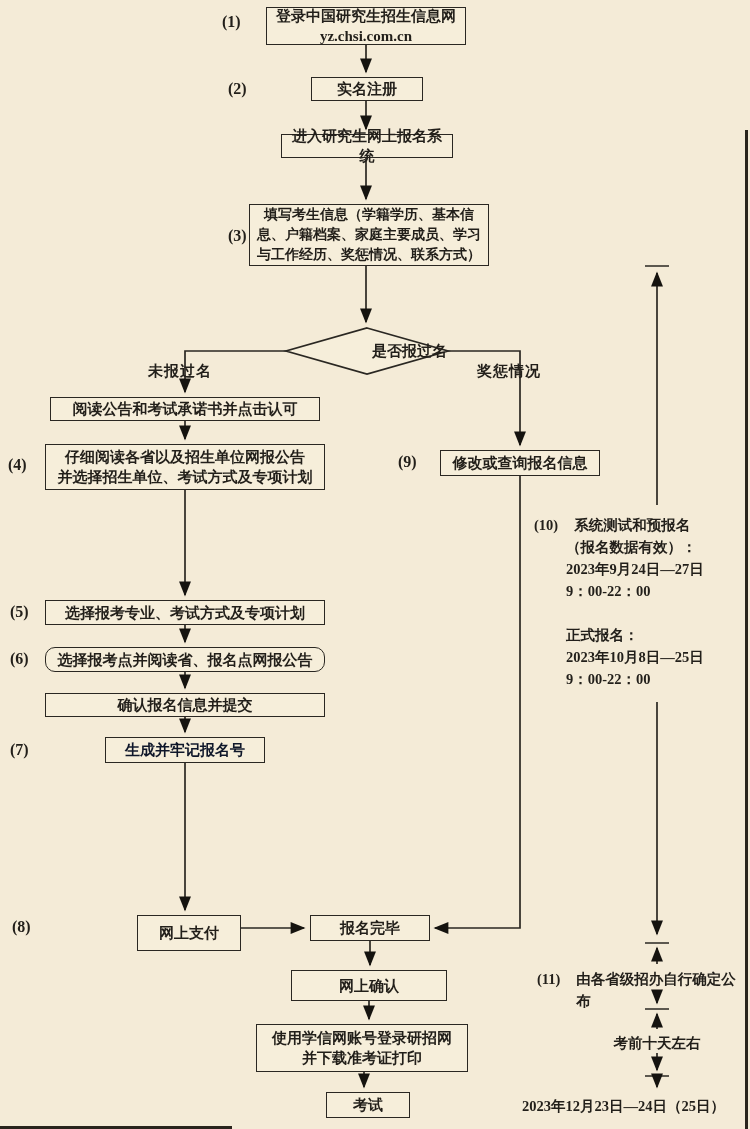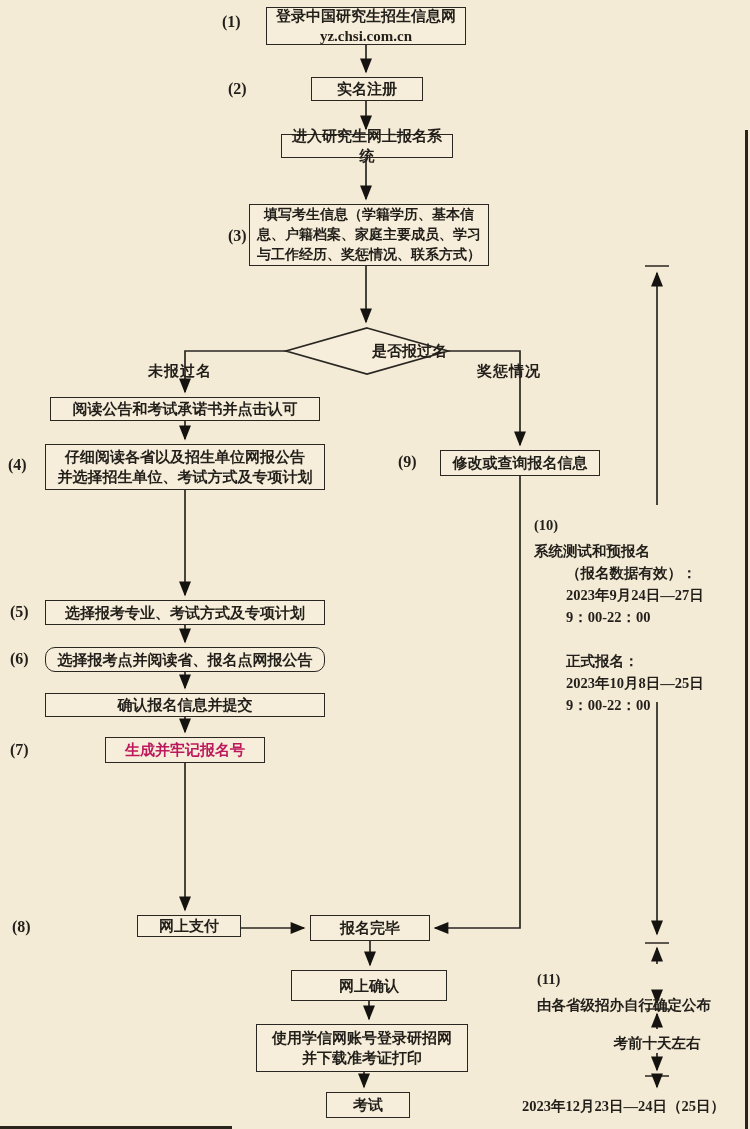--- a/index.html
+++ b/index.html
@@ -25,26 +25,26 @@
     flex-direction: column;
     justify-content: center;
     align-items: center;
     text-align: center;
     font-weight: bold;
     font-size: 15px;
     line-height: 20px;
     padding: 1px 3px;
   }
   .node.small { font-size: 14px; line-height: 20px; }
-  .red { color: #be185d; }
+  .red { color: #0f172a; }
   .steplabel { position: absolute; font-weight: bold; font-size: 16px; }
   .branch { position: absolute; font-weight: bold; font-size: 15px; letter-spacing: 1px; }
   .dtext { position: absolute; font-weight: bold; font-size: 15px; text-align: right; }
   .ann { position: absolute; font-weight: bold; font-size: 14.5px; line-height: 22px; }
-  .ann .mline { display: flex; gap: 4px; flex-direction: column; }
+  .ann .mline { display: flex; gap: 16px; }
   .ann .indent { padding-left: 32px; }
   .ann .gap { margin-top: 22px; }
   .ann.center { text-align: center; }
   .scan-edge { position: absolute; background: #29241c; }
 </style>
 </head>
 <body>
 
 <div class="stage">
 
@@ -147,21 +147,21 @@
   </div>
 
   <div class="node" style="left:45px; top:693px; width:280px; height:24px;">
     <div>确认报名信息并提交</div>
   </div>
 
   <div class="node" style="left:105px; top:737px; width:160px; height:26px;">
     <div class="red">生成并牢记报名号</div>
   </div>
 
-  <div class="node" style="left:137px; top:915px; width:104px; height:22px;">
+  <div class="node" style="left:137px; top:915px; width:104px; height:36px;">
     <div>网上支付</div>
   </div>
 
   <div class="node" style="left:310px; top:915px; width:120px; height:26px;">
     <div>报名完毕</div>
   </div>
 
   <div class="node" style="left:291px; top:970px; width:156px; height:31px;">
     <div>网上确认</div>
   </div>

